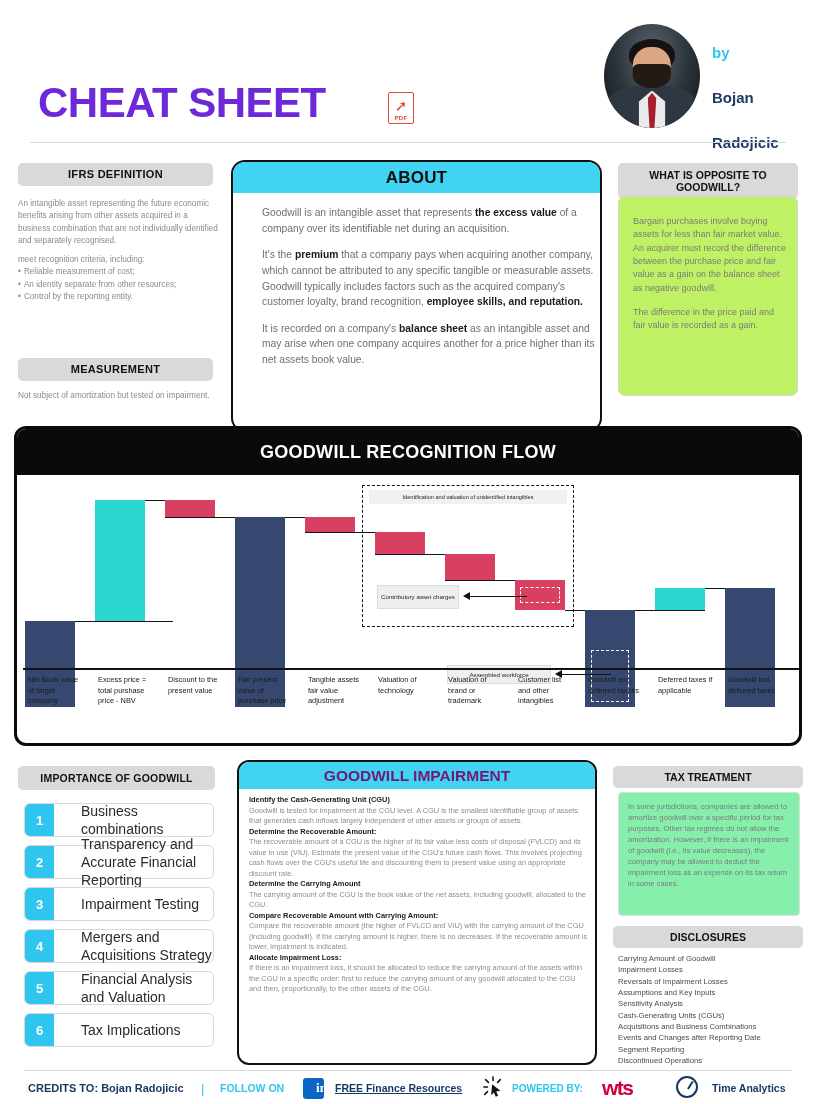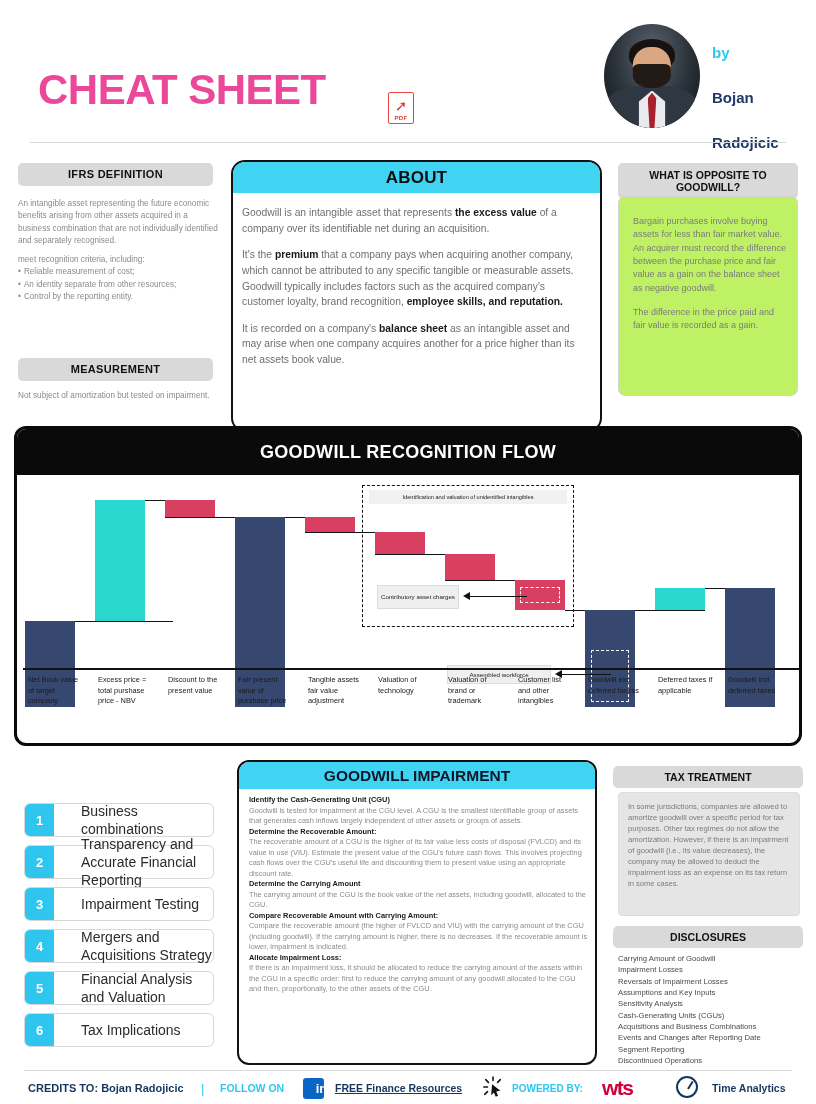--- a/index.html
+++ b/index.html
@@ -12,23 +12,23 @@
   .page { position: relative; width: 816px; height: 1104px; background:#fff; }
 
   
   .header { position:absolute; left:0; top:0; width:816px; height:144px; }
   .title-main {
     position:absolute; left:38px; top:18px;
     font-size:50px; font-weight:bold; letter-spacing:-1px;
     color:#1f3864; line-height:1.0;
   }
   .title-sub {
-    position:absolute; left:38px; top:69px;
+    position:absolute; left:38px; top:82px;
     font-size:42px; font-weight:bold; letter-spacing:-0.5px;
-    color:#ec4899; line-height:1.0;
+    color:#6d28d9; line-height:1.0;
   }
   .pdf-icon {
     position:absolute; left:388px; top:92px; width:26px; height:32px;
     border:1.6px solid #e8453c; border-radius:2px; background:#fff;
     display:flex; flex-direction:column; align-items:center; justify-content:flex-end;
     padding-bottom:2px;
   }
   .pdf-icon .glyph { font-size:15px; color:#d9402f; line-height:1; margin-bottom:1px; font-family:"Liberation Serif",serif; }
   .pdf-icon .lbl { font-size:6px; color:#d9402f; font-weight:bold; letter-spacing:0.3px; }
 
@@ -73,21 +73,21 @@
   
   .about-card {
     position:absolute; left:231px; top:160px; width:371px; height:272px;
     background:#fff; border:2.6px solid #111; border-radius:14px; overflow:hidden;
   }
   .about-head {
     position:absolute; left:0; top:0; width:100%; height:31px;
     background:#41d3f2; color:#0d0d0d; font-size:17px; font-weight:bold;
     display:flex; align-items:center; justify-content:center; letter-spacing:0.2px;
   }
-  .about-body { position:absolute; left:9px; top:43px; width:340px; font-size:10.3px; color:#6f6f6f; line-height:1.52; }
+  .about-body { position:absolute; left:29px; top:43px; width:340px; font-size:10.3px; color:#6f6f6f; line-height:1.52; }
   .about-body p { margin-bottom:11px; }
   .about-body b { color:#1a1a1a; font-weight:bold; }
 
   
   .opp-head { position:absolute; left:618px; top:163px; width:180px; height:36px; font-size:10.5px; padding:0 8px; }
   .opp-card {
     position:absolute; left:618px; top:196px; width:180px; height:200px;
     background:#bef264; border:1px solid #d5d5d5; border-radius:7px;
   }
   .opp-body { position:absolute; left:14px; top:18px; width:154px; font-size:9px; color:#7b7b7b; line-height:1.48; }
@@ -151,44 +151,44 @@
   }
   .imp-txt { font-size:14px; color:#2b2b2b; padding-left:27px; line-height:1.3; }
 
   
   .imp2-card {
     position:absolute; left:237px; top:760px; width:360px; height:305px;
     background:#fff; border:2.4px solid #111; border-radius:12px; overflow:hidden;
   }
   .imp2-head {
     position:absolute; left:0; top:0; width:100%; height:27px; background:#41d3f2;
-    color:#0f172a; font-size:15.5px; font-weight:bold;
+    color:#701a75; font-size:15.5px; font-weight:bold;
     display:flex; align-items:center; justify-content:center;
   }
   .imp2-body { position:absolute; left:10px; top:33px; width:340px; font-size:7.4px; line-height:1.42; }
   .imp2-body .h { color:#1a1a1a; font-weight:bold; }
   .imp2-body .t { color:#8c8c8c; margin-bottom:0px; }
 
   
   .tax-head { position:absolute; left:613px; top:766px; width:190px; height:22px; font-size:10.5px; }
-  .tax-card { position:absolute; left:618px; top:792px; width:182px; height:124px; background:#e5e5e5; border:1px solid #dedede; border-radius:4px; }
+  .tax-card { position:absolute; left:618px; top:792px; width:182px; height:124px; background:#86efac; border:1px solid #dedede; border-radius:4px; }
   .tax-body { position:absolute; left:9px; top:8px; width:162px; font-size:7.6px; color:#7b7b7b; line-height:1.45; }
 
   
   .disc-head { position:absolute; left:613px; top:926px; width:190px; height:22px; font-size:10.5px; }
   .disc-body { position:absolute; left:618px; top:953px; width:190px; font-size:7.7px; color:#4a4a4a; line-height:1.47; }
 
   
   .footer-rule { position:absolute; left:24px; top:1070px; width:768px; height:1px; background:#d5d8dc; }
   .footer { position:absolute; left:0; top:1072px; width:816px; height:32px; display:flex; align-items:center; }
   .f-credits { position:absolute; left:28px; font-size:11px; font-weight:bold; color:#15365f; }
   .f-pipe { position:absolute; left:201px; font-size:13px; color:#2fc6f0; }
   .f-follow { position:absolute; left:220px; font-size:10.5px; font-weight:bold; color:#2fc6f0; }
   .f-li { position:absolute; left:303px; width:21px; height:21px; background:#0a66c2; border-radius:3px; color:#fff;
-          font-size:13px; font-weight:bold; display:flex; align-items:center; justify-content:center; font-family:Liberation Sans, sans-serif;padding-left:16px; }
+          font-size:13px; font-weight:bold; display:flex; align-items:center; justify-content:center; font-family:Liberation Serif, serif;padding-left:16px; }
   .f-link { position:absolute; left:335px; font-size:10.5px; font-weight:bold; color:#15365f; text-decoration:underline; }
   .f-cursor { position:absolute; left:482px; top:4px; width:22px; height:22px; }
   .f-powered { position:absolute; left:512px; font-size:10px; font-weight:bold; color:#2fc6f0; }
   .f-wts { position:absolute; left:602px; font-size:21px; font-weight:bold; color:#d0003c; letter-spacing:-1.5px; }
   .f-ta-mark { position:absolute; left:676px; top:4px; width:22px; height:22px; border:2.4px solid #15365f; border-radius:50%; }
   .f-ta-hand { position:absolute; left:9px; top:2px; width:1.8px; height:9px; background:#15365f; transform-origin: bottom center; transform: rotate(32deg); }
   .f-ta { position:absolute; left:704px; font-size:10.5px; font-weight:bold; color:#15365f;margin-left:8px; }
 </style>
 </head>
 <body>
@@ -313,20 +313,21 @@
       <div class="wf-lbl" style="left:285px; width:56px;">Tangible assets fair value adjustment</div>
       <div class="wf-lbl" style="left:355px; width:56px;">Valuation of technology</div>
       <div class="wf-lbl" style="left:425px; width:58px;">Valuation of brand  or trademark</div>
       <div class="wf-lbl" style="left:495px; width:55px;">Customer list and other intangibles</div>
       <div class="wf-lbl" style="left:565px; width:55px;">Goodwill exc. deferred taxess</div>
       <div class="wf-lbl" style="left:635px; width:58px;">Deferred taxes if applicable</div>
       <div class="wf-lbl" style="left:705px; width:55px;">Goodwill incl. deferred taxes</div>
     </div>
   </div>
 
+  <div class="grey-head imp-head">IMPORTANCE OF GOODWILL</div>
   <div class="imp-list">
     <div class="imp-item">
       <div class="imp-num">1</div>
       <div class="imp-txt">Business  combinations</div>
     </div>
     <div class="imp-item">
       <div class="imp-num">2</div>
       <div class="imp-txt">Transparency  and Accurate Financial  Reporting</div>
     </div>
     <div class="imp-item">

